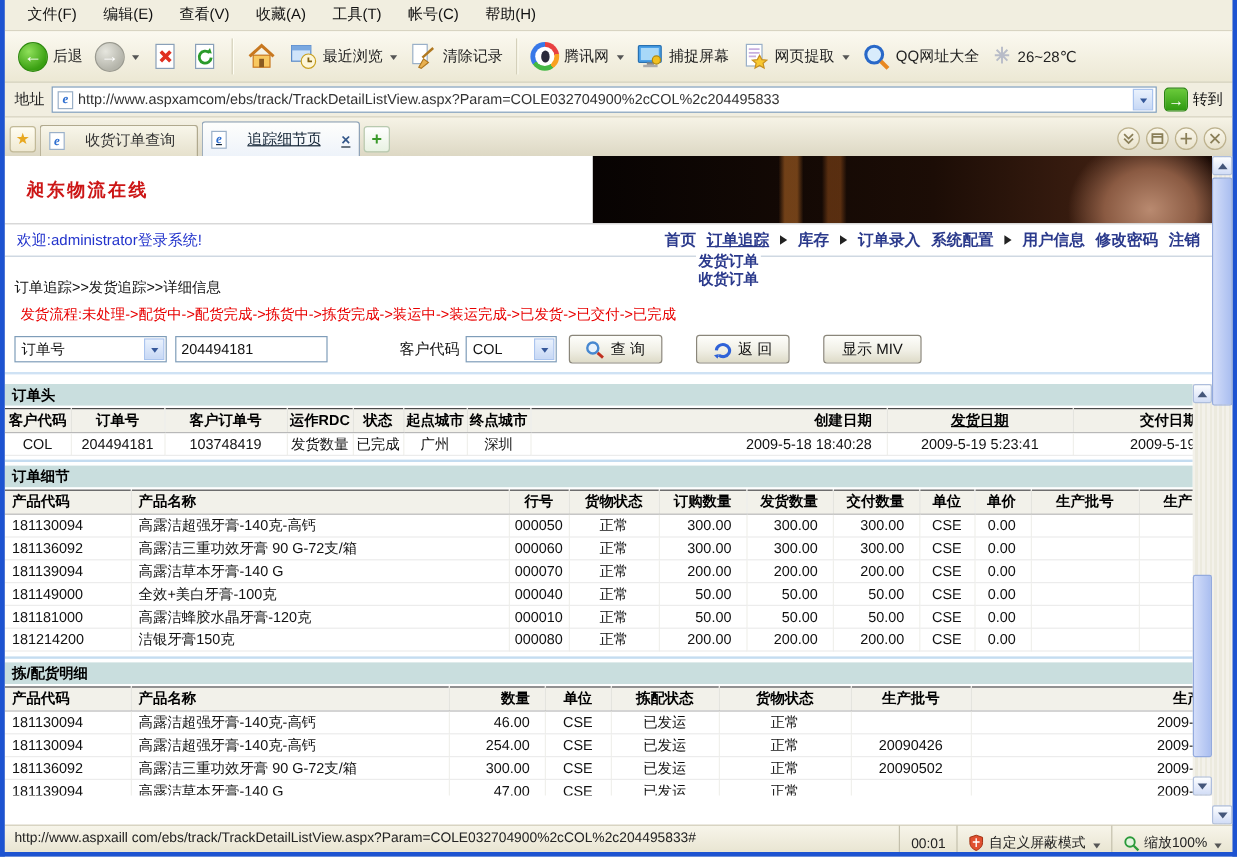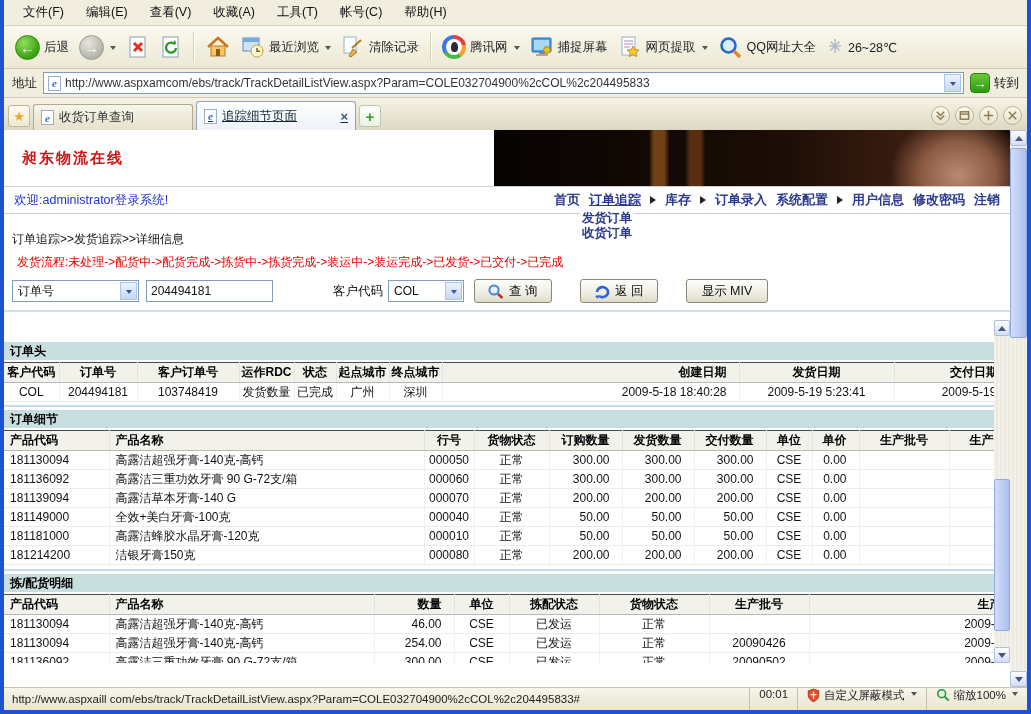--- a/index.html
+++ b/index.html
@@ -69,21 +69,21 @@
     border:1px solid #2a8510; color:#fff; font-weight:bold; display:flex; align-items:center;
     justify-content:center; font-size:13px; }
   .go-label { font-size:12.5px; color:#111; }
 
   
   .tabbar { height:32px; flex:0 0 32px; background:linear-gradient(#f6f3e6,#ddd8c4);
     display:flex; align-items:flex-end; padding:0 4px; gap:3px; }
   .fav-btn { width:22px; height:22px; margin-bottom:3px; border:1px solid #c2ba98; border-radius:3px;
     background:linear-gradient(#fffdf2,#efe9d2); display:flex; align-items:center; justify-content:center;
     color:#e8a820; font-size:13px; cursor:pointer; }
-  .tab { height:26px; width:160px; display:flex; align-items:center; gap:5px; padding:0 7px;
+  .tab { height:26px; width:132px; display:flex; align-items:center; gap:17px; padding:0 7px;
     border:1px solid #b0a98e; border-bottom:none; border-radius:3px 3px 0 0;
     background:linear-gradient(#f8f6ea,#e6e1cd); font-size:12.5px; color:#333; cursor:pointer; }
   .tab.active { height:29px; background:linear-gradient(#fefefc,#eef3fa); border-color:#8fa3b8; color:#123;text-decoration:underline; }
   .tab .tab-label { flex:1; white-space:nowrap; overflow:hidden; }
   .tab-close { color:#35588a; font-weight:bold; font-size:13px; cursor:pointer; }
   .newtab-btn { width:22px; height:22px; margin-bottom:3px; border:1px solid #b8cab0; border-radius:3px;
     background:linear-gradient(#ffffff,#e8f2e2); color:#3a9a2a; font-weight:bold; font-size:15px;
     display:flex; align-items:center; justify-content:center; cursor:pointer; }
   .tab-spacer { flex:1; }
   .tab-ctrl { width:19px; height:19px; border-radius:50%; border:1px solid #bdb28e; margin:0 1px 5px 1px;
@@ -128,21 +128,21 @@
     align-items:center; justify-content:center; }
   .xp-select .sel-arrow i { width:0; height:0; border:3px solid transparent; border-top:4px solid #35589a; margin-top:4px;}
   .xp-input { height:22px; width:127px; border:1px solid #7f9db9; font-size:12px; padding:0 4px;
     color:#111; font-family:inherit; }
   .form-label { font-size:12.5px; color:#111; }
   .xp-btn { height:24px; display:flex; align-items:center; gap:5px; padding:0 12px;
     background:linear-gradient(#fefefb,#f0efe5 55%,#dedbc8); border:1px solid #8a867a; border-radius:3px;
     font-size:12.5px; color:#111; cursor:pointer; }
 
   .tables-region { margin-top:8px; display:flex; height:343px; }
-  .tables-col { width:990px; min-width:990px; overflow:hidden;margin-top:22px; }
+  .tables-col { width:990px; min-width:990px; overflow:hidden; }
   .section-bar { height:18px; background:#c9dede; font-size:12px; font-weight:bold; color:#000;
     padding-left:6px; line-height:18px; margin-bottom:2px; }
   table.grid { border-collapse:collapse; table-layout:fixed; background:#fff; border-top:1px solid #4a4a4a; }
   table.t1 { width:1050px; } table.t2 { width:1010px; } table.t3 { width:1010px; }
   .grid th { height:20px; background:#f2f1ea; font-size:12px; font-weight:bold; color:#000;
     border-bottom:1px solid #b8b8b8; border-right:1px solid #e4e4de; white-space:nowrap; overflow:hidden; }
   .grid td { height:19px; font-size:12px; color:#111; border-bottom:1px solid #ececec;
     border-right:1px solid #f0f0ec; white-space:nowrap; overflow:hidden; }
   .grid .a-l { text-align:left; padding-left:6px; }
   .grid .a-c { text-align:center; }
@@ -158,21 +158,21 @@
   .sb-up i { width:0;height:0;border:4px solid transparent; border-bottom:5px solid #44567a; margin-top:-4px;}
   .sb-down i { width:0;height:0;border:4px solid transparent; border-top:5px solid #44567a; margin-bottom:-4px;}
   .sb-track { flex:1; position:relative; }
   .sb-handle { position:absolute; left:0; right:0; background:linear-gradient(90deg,#d3ddf9,#aabef0);
     border:1px solid #93aade; border-radius:2px; cursor:pointer; }
 
   
   .statusbar { height:23px; flex:0 0 23px; background:linear-gradient(#f7f5ea,#e9e5d2);
     border-top:1px solid #c8c4b0; display:flex; align-items:center; font-size:11.5px; color:#222; }
   .status-url { flex:1; padding-left:8px; white-space:nowrap; overflow:hidden; }
-  .status-seg { border-left:1px solid #c4c0ac; height:100%; display:flex; align-items:flex-start;
+  .status-seg { border-left:1px solid #c4c0ac; height:100%; display:flex; align-items:flex-end;
     padding:0 9px; gap:4px; white-space:nowrap; }
 
   svg.ic { display:block; }
 </style>
 </head>
 <body>
 
 <div class="window">
 
 
@@ -406,21 +406,21 @@
                 <thead>
                   <tr>
                     <th class="a-c" style="width: 55px;">客户代码</th>
                     <th class="a-c" style="width: 78px;">订单号</th>
                     <th class="a-c" style="width: 102px;">客户订单号</th>
                     <th class="a-c" style="width: 55px;">运作RDC</th>
                     <th class="a-c" style="width: 42px;">状态</th>
                     <th class="a-c" style="width: 53px;">起点城市</th>
                     <th class="a-c" style="width: 53px;">终点城市</th>
                     <th class="a-r" style="width: 297px;">创建日期</th>
-                    <th class="a-c" style="width: 155px;">发货日期</th>
+                    <th class="a-c" style="width: 155px; text-decoration: underline;">发货日期</th>
                     <th class="a-c" style="width: 160px;">交付日期</th>
                   </tr>
                 </thead>
                 <tbody>
                   <tr>
                     <td class="a-c">COL</td>
                     <td class="a-c">204494181</td>
                     <td class="a-c">103748419</td>
                     <td class="a-c">发货数量</td>
                     <td class="a-c">已完成</td>

